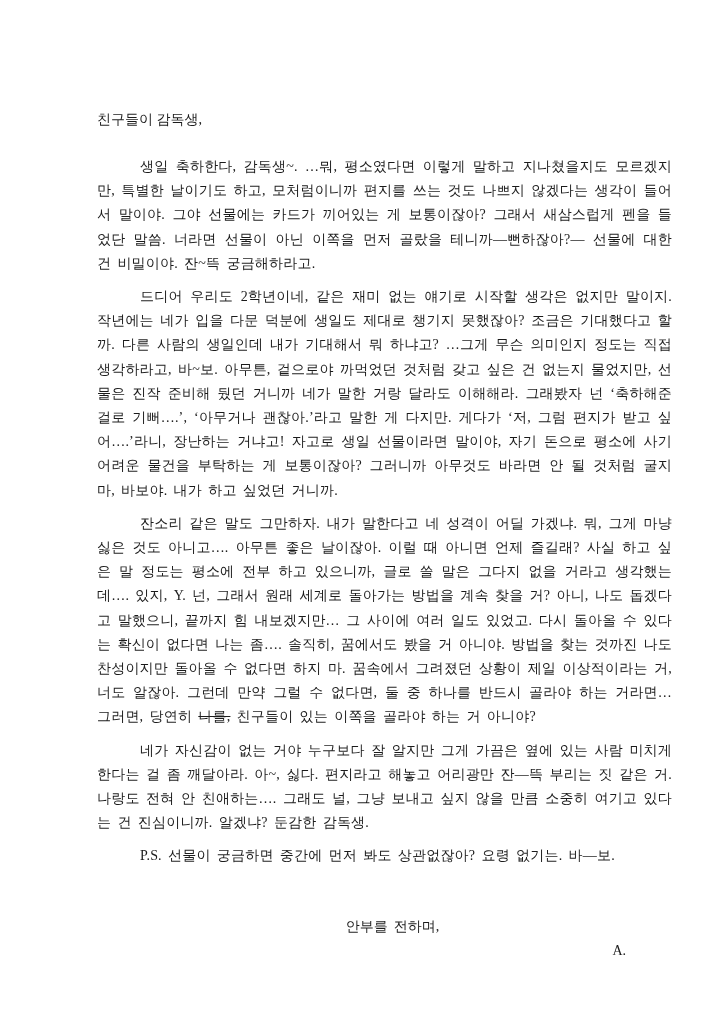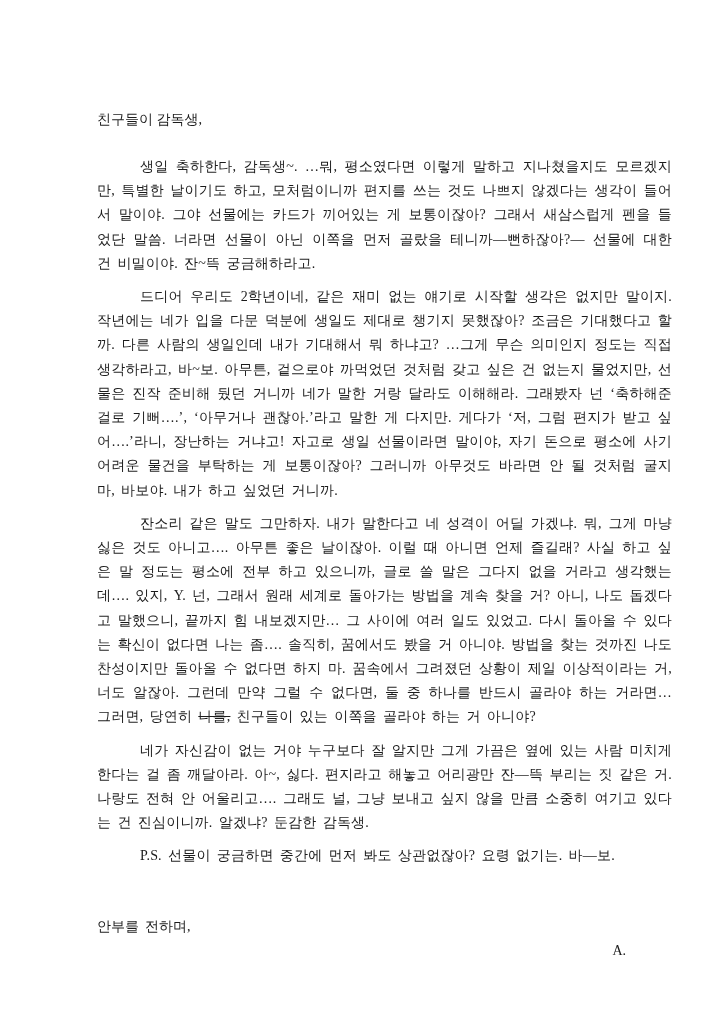--- a/index.html
+++ b/index.html
@@ -39,21 +39,21 @@
   .para.ps {
     text-align: center;
   }
   .strike {
     text-decoration: line-through;
   }
   .closing {
     margin-top: 46px;
     font-size: 14px;
     line-height: 24px;
-    text-align: left;
+    text-align: center;
     word-spacing: 2.5px;
   }
   .signature {
     font-size: 14px;
     line-height: 24px;
     text-align: right;
     padding-right: 62px;
   }
 </style>
 </head>
@@ -62,21 +62,21 @@
 <div class="page">
 
   <div class="salutation">친구들이 감독생,</div>
 
   <p class="para">생일 축하한다, 감독생~. …뭐, 평소였다면 이렇게 말하고 지나쳤을지도 모르겠지만, 특별한 날이기도 하고, 모처럼이니까 편지를 쓰는 것도 나쁘지 않겠다는 생각이 들어서 말이야. 그야 선물에는 카드가 끼어있는 게 보통이잖아? 그래서 새삼스럽게 펜을 들었단 말씀. 너라면 선물이 아닌 이쪽을 먼저 골랐을 테니까—뻔하잖아?— 선물에 대한 건 비밀이야. 잔~뜩 궁금해하라고.</p>
 
   <p class="para">드디어 우리도 2학년이네, 같은 재미 없는 얘기로 시작할 생각은 없지만 말이지. 작년에는 네가 입을 다문 덕분에 생일도 제대로 챙기지 못했잖아? 조금은 기대했다고 할까. 다른 사람의 생일인데 내가 기대해서 뭐 하냐고? …그게 무슨 의미인지 정도는 직접 생각하라고, 바~보. 아무튼, 겉으로야 까먹었던 것처럼 갖고 싶은 건 없는지 물었지만, 선물은 진작 준비해 뒀던 거니까 네가 말한 거랑 달라도 이해해라. 그래봤자 넌 ‘축하해준 걸로 기뻐….’, ‘아무거나 괜찮아.’라고 말한 게 다지만. 게다가 ‘저, 그럼 편지가 받고 싶어….’라니, 장난하는 거냐고! 자고로 생일 선물이라면 말이야, 자기 돈으로 평소에 사기 어려운 물건을 부탁하는 게 보통이잖아? 그러니까 아무것도 바라면 안 될 것처럼 굴지 마, 바보야. 내가 하고 싶었던 거니까.</p>
 
   <p class="para"><span>잔소리 같은 말도 그만하자. 내가 말한다고 네 성격이 어딜 가겠냐. 뭐, 그게 마냥 싫은 것도 아니고…. 아무튼 좋은 날이잖아. 이럴 때 아니면 언제 즐길래? 사실 하고 싶은 말 정도는 평소에 전부 하고 있으니까, 글로 쓸 말은 그다지 없을 거라고 생각했는데…. 있지, Y. 넌, 그래서 원래 세계로 돌아가는 방법을 계속 찾을 거? 아니, 나도 돕겠다고 말했으니, 끝까지 힘 내보겠지만… 그 사이에 여러 일도 있었고. 다시 돌아올 수 있다는 확신이 없다면 나는 좀…. 솔직히, 꿈에서도 봤을 거 아니야. 방법을 찾는 것까진 나도 찬성이지만 돌아올 수 없다면 하지 마. 꿈속에서 그려졌던 상황이 제일 이상적이라는 거, 너도 알잖아. 그런데 만약 그럴 수 없다면, 둘 중 하나를 반드시 골라야 하는 거라면… 그러면, 당연히 </span><span class="strike">나를,</span><span> 친구들이 있는 이쪽을 골라야 하는 거 아니야?</span></p>
 
-  <p class="para">네가 자신감이 없는 거야 누구보다 잘 알지만 그게 가끔은 옆에 있는 사람 미치게 한다는 걸 좀 깨달아라. 아~, 싫다. 편지라고 해놓고 어리광만 잔—뜩 부리는 짓 같은 거. 나랑도 전혀 안 어울리고…. 그래도 널, 그냥 보내고 싶지 않을 만큼 소중히 여기고 있다는 건 진심이니까. 알겠냐? 둔감한 감독생.</p>
+  <p class="para">네가 자신감이 없는 거야 누구보다 잘 알지만 그게 가끔은 옆에 있는 사람 미치게 한다는 걸 좀 깨달아라. 아~, 싫다. 편지라고 해놓고 어리광만 잔—뜩 부리는 짓 같은 거. 나랑도 전혀 안 친애하는…. 그래도 널, 그냥 보내고 싶지 않을 만큼 소중히 여기고 있다는 건 진심이니까. 알겠냐? 둔감한 감독생.</p>
 
   <p class="para ps">P.S. 선물이 궁금하면 중간에 먼저 봐도 상관없잖아? 요령 없기는. 바—보.</p>
 
   <div class="closing">안부를 전하며,</div>
 
   <div class="signature">A.</div>
 
 </div>
 
 </body></html>

